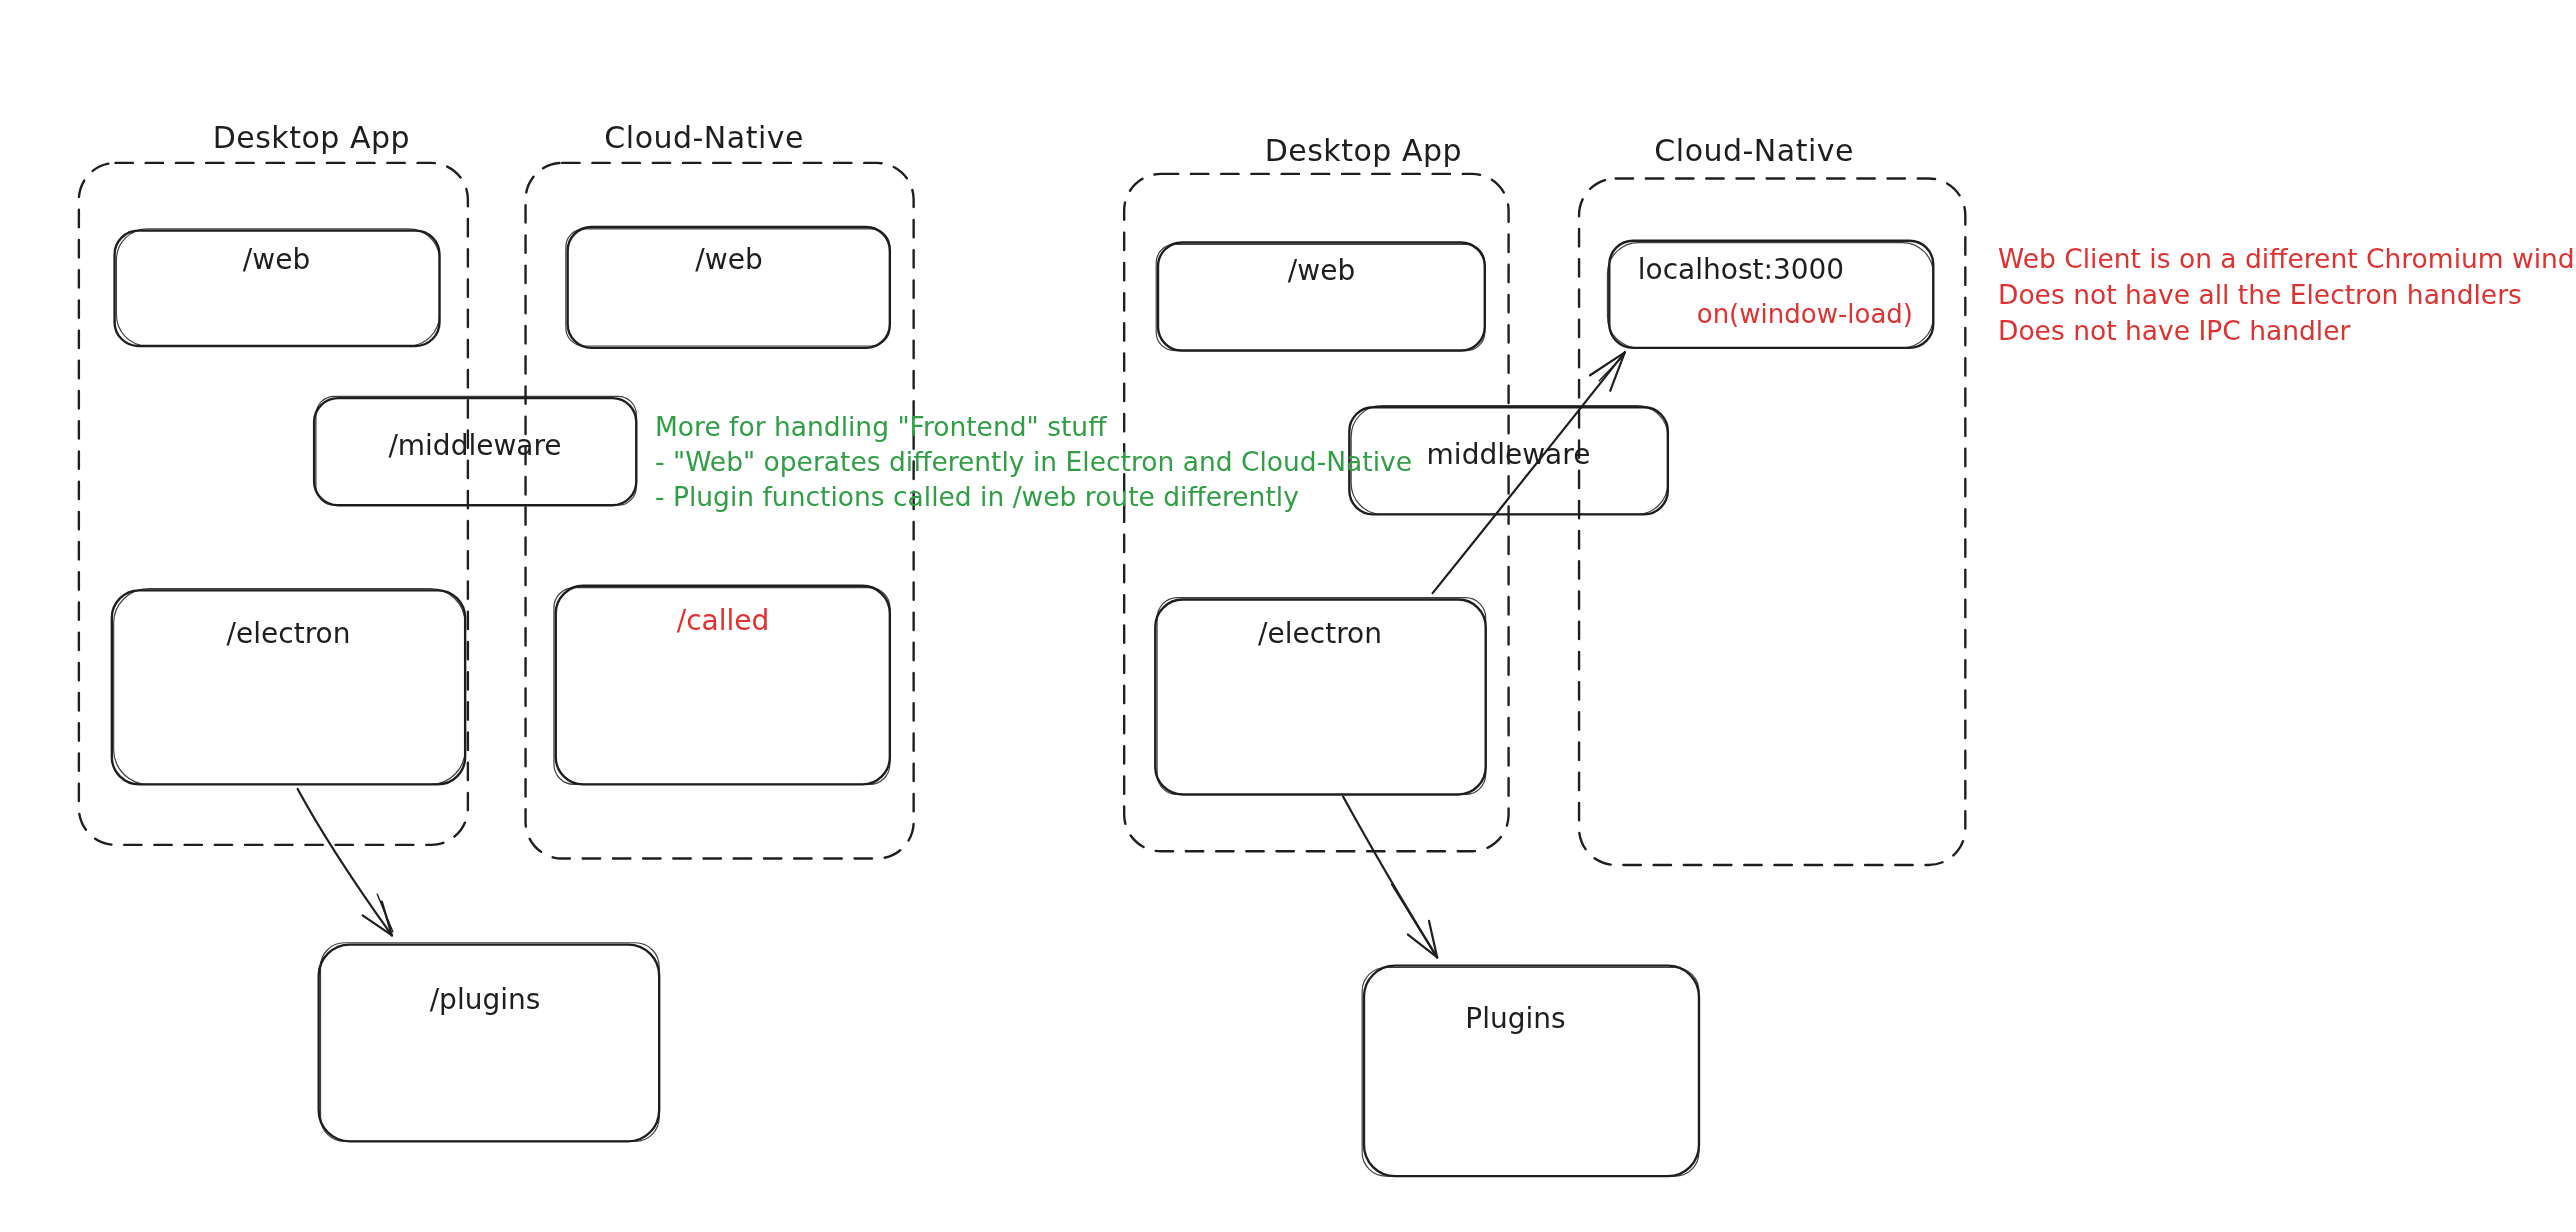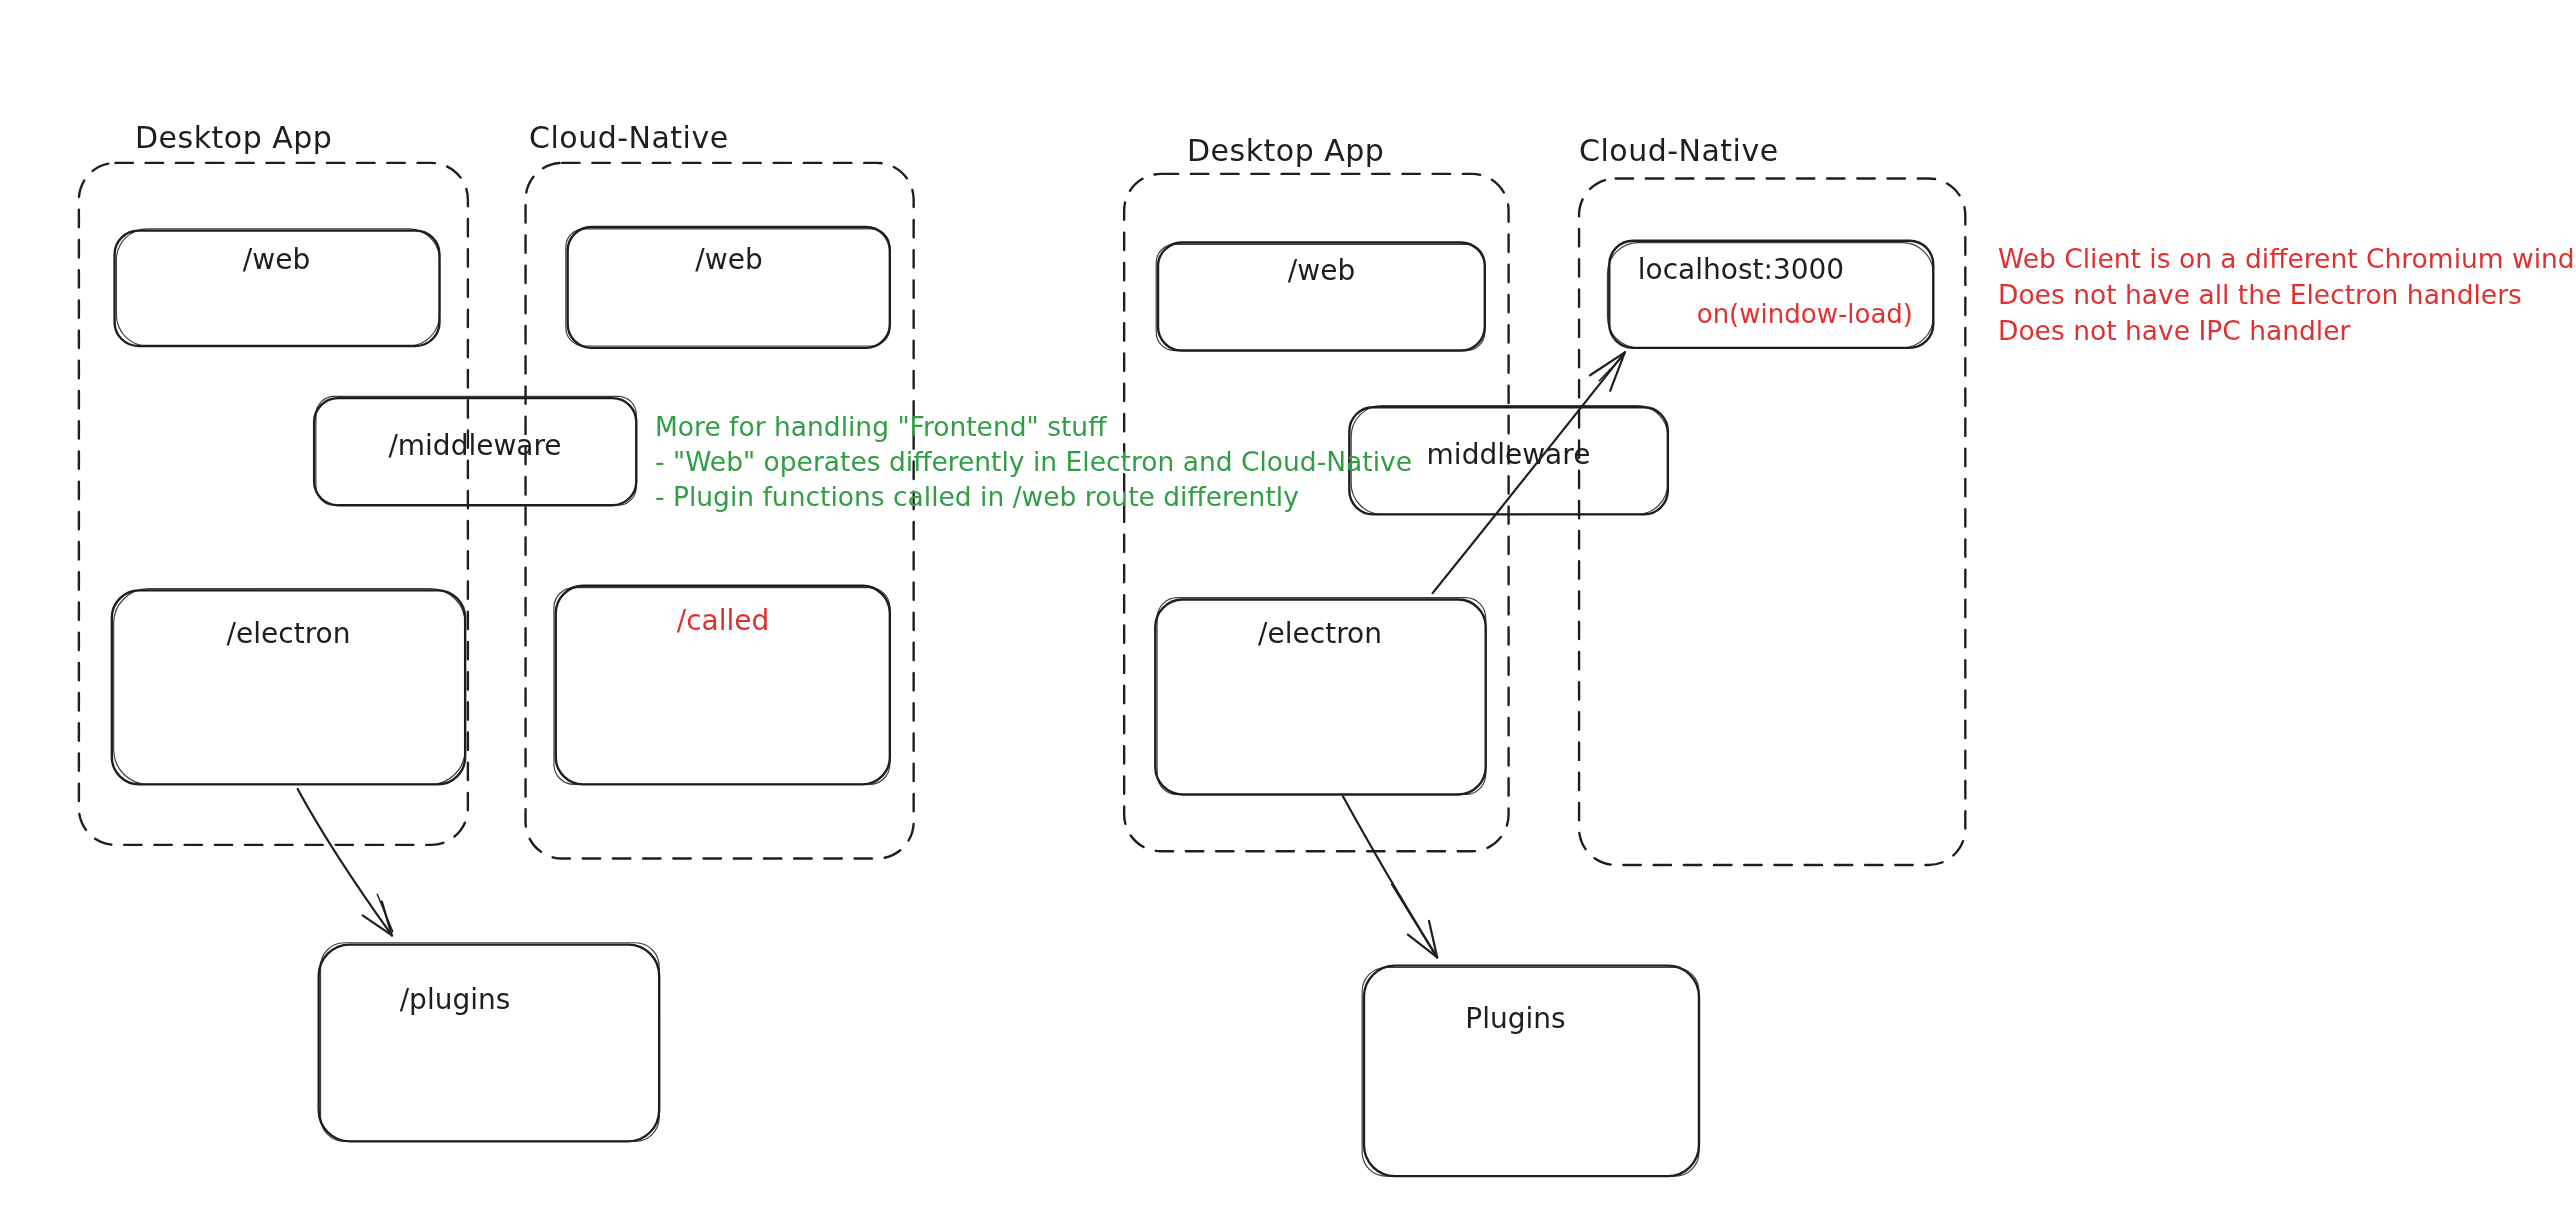--- a/index.html
+++ b/index.html
@@ -6,21 +6,21 @@
   .canvas {
     position:relative;
     width:2576px; height:1232px;
     background:#ffffff;
     font-family:"DejaVu Sans", sans-serif;
     color:#1e1e1e;
     overflow:hidden;
   }
   .shapes { position:absolute; left:0; top:0; }
   .txt { position:absolute; white-space:nowrap; }
-  .title { font-size:30px; line-height:33px; text-align:left; letter-spacing:0.5px; }
+  .title { font-size:30px; line-height:33px; text-align:right; letter-spacing:0.5px; }
   .box-label { font-size:28px; line-height:31px; text-align:center; }
   .note { font-size:26.5px; }
   .green-note { color:#2f9e44; line-height:35px; }
   .red-note  { color:#e03131; line-height:36px; }
   .red-text  { color:#e03131; }
   .right-align { text-align:right; box-sizing:border-box; padding-right:37px; font-size:26px;margin-left:17px; }
 </style>
 </head>
 <body>
 
@@ -86,21 +86,21 @@
   </svg>
 
   <div class="txt title" style="left:135px; top:121px; width:275px;">Desktop App</div>
   <div class="txt title" style="left:529px; top:121px; width:275px;">Cloud-Native</div>
 
   <div class="txt box-label" style="left:114px; top:244px; width:325px;">/web</div>
   <div class="txt box-label" style="left:568px; top:244px; width:322px;">/web</div>
   <div class="txt box-label" style="left:314px; top:430px; width:322px;">/middleware</div>
   <div class="txt box-label" style="left:112px; top:618px; width:353px;">/electron</div>
   <div class="txt box-label red-text" style="left:556px; top:605px; width:334px;">/called</div>
-  <div class="txt box-label" style="left:319px; top:984px; width:272px;">/plugins</div>
+  <div class="txt box-label" style="left:319px; top:984px; width:272px;padding-left:30px;">/plugins</div>
 
   <div class="txt note green-note" style="left:655px; top:409px;">
     <div>More for handling "Frontend" stuff</div>
     <div>- "Web" operates differently in Electron and Cloud-Native</div>
     <div>- Plugin functions called in /web route differently</div>
   </div>
 
   <div class="txt title" style="left:1187px; top:134px; width:275px;">Desktop App</div>
   <div class="txt title" style="left:1579px; top:134px; width:275px;">Cloud-Native</div>
 

